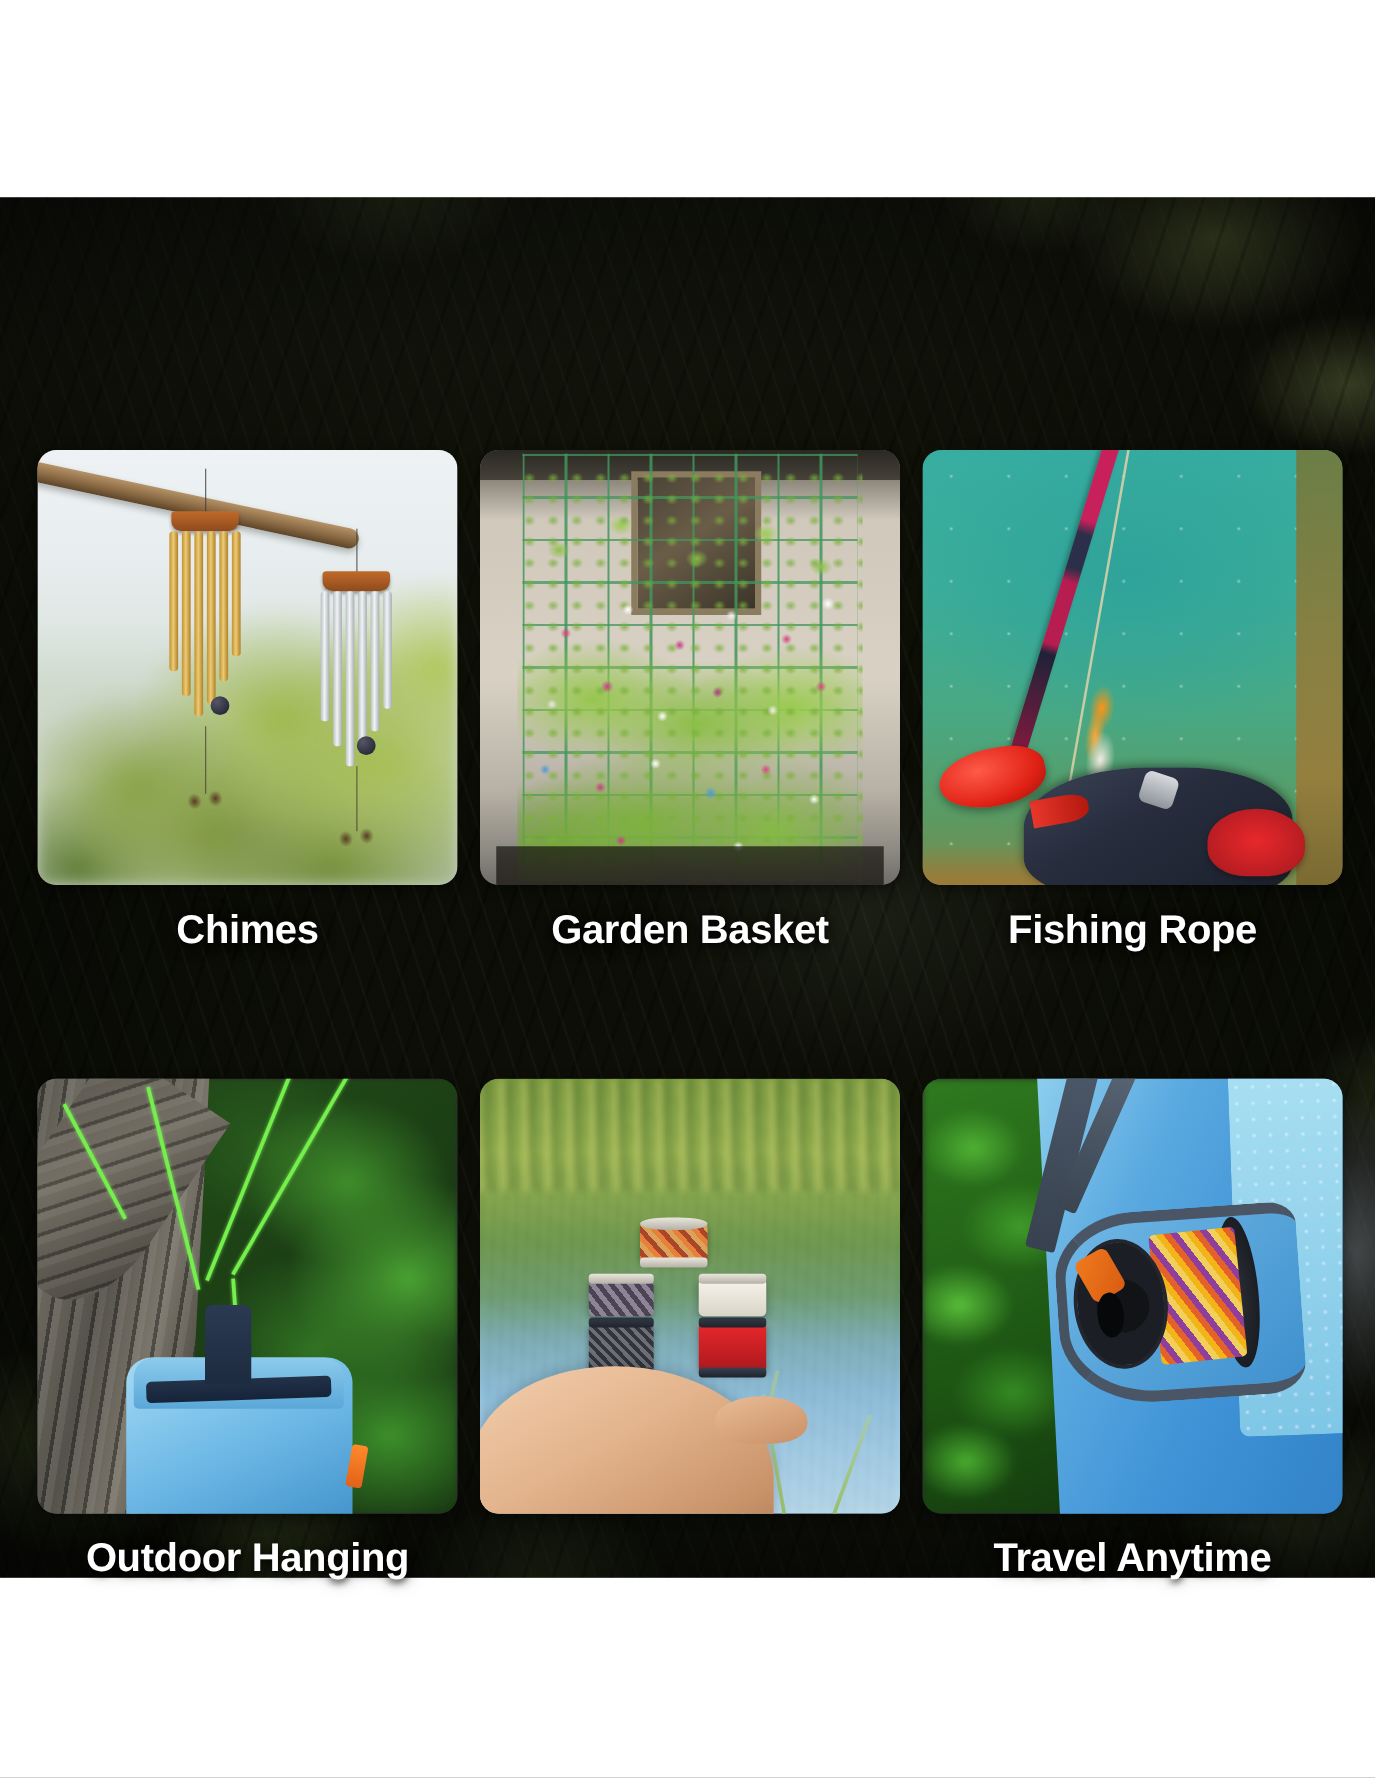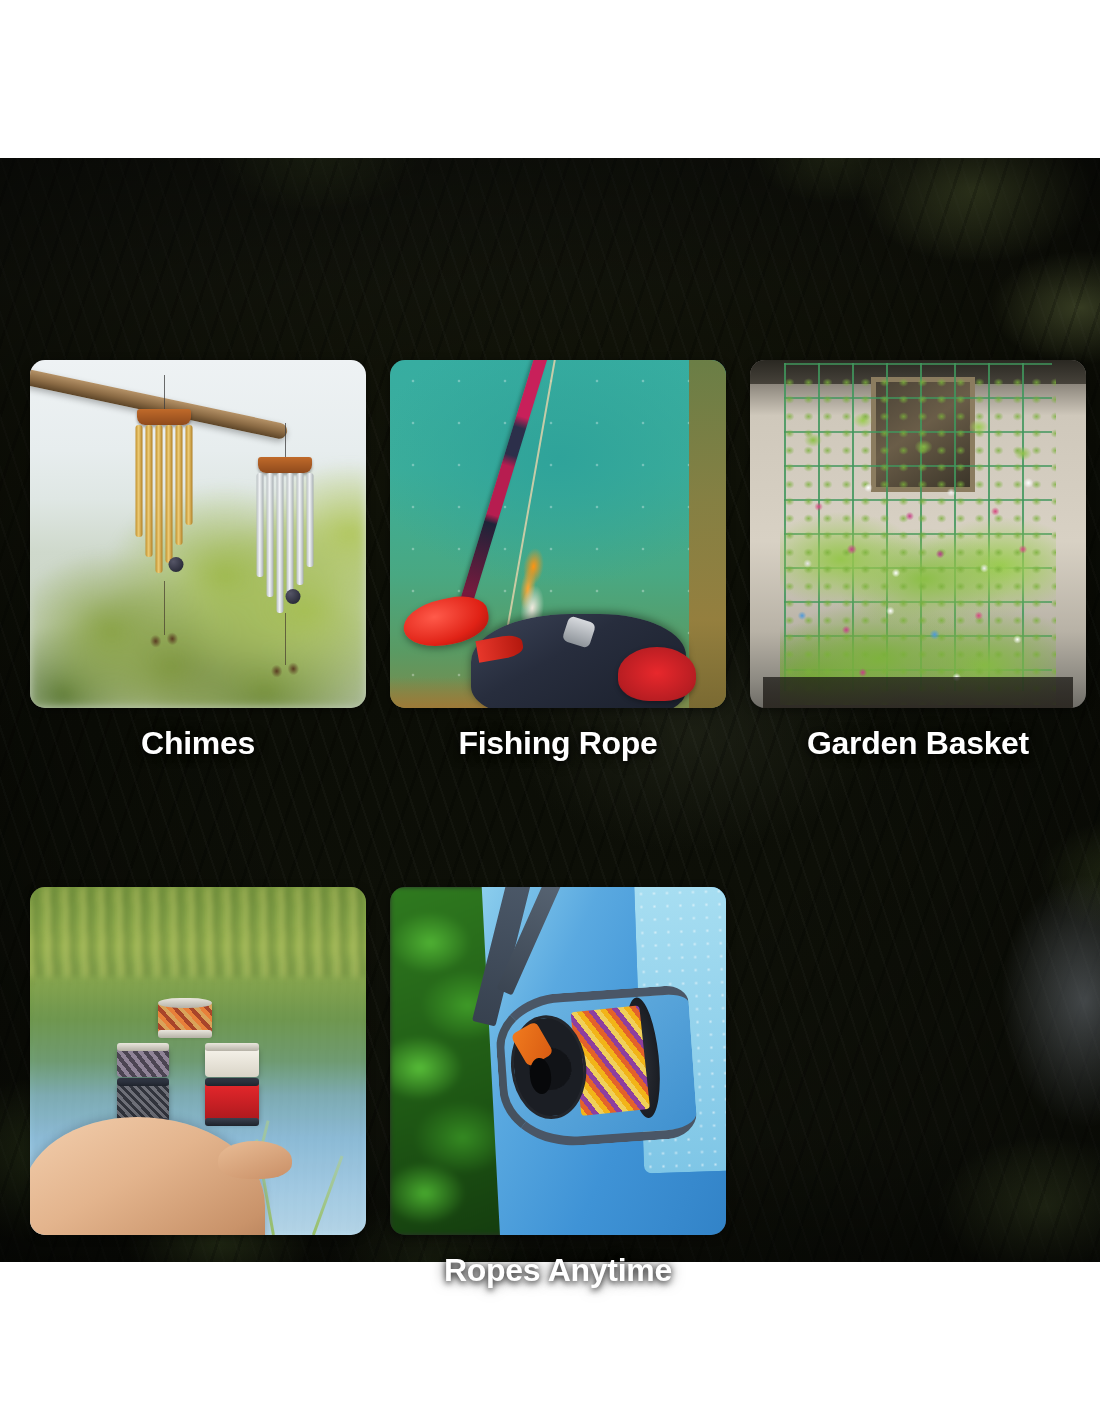--- a/index.html
+++ b/index.html
@@ -118,21 +118,20 @@
   .grid {
     position: absolute;
     left: 30px;
     top: 360px;
     width: 1040px;
     z-index: 5;
     display: grid;
     grid-template-columns: repeat(3, 336px);
     column-gap: 18px;
     row-gap: 0px;
-    gap: 24px;
   }
   .cell { width: 336px; }
   .cell.row2 { margin-top: 97px; }
 
   .photo {
     position: relative;
     width: 336px;
     height: 348px;
     border-radius: 15px;
     overflow: hidden;
@@ -628,51 +627,71 @@
           </div>
           <div class="bead" style="top:132px; margin-left:8px;"></div>
           <div class="droplink" style="top:156px; height:52px;"></div>
           <div class="fly" style="top:204px;"></div>
         </div>
       </div>
       <div class="caption">Chimes</div>
     </div>
 
     <div class="cell">
+      <div class="photo p-garden">
+        <div class="layer wall"></div>
+        <div class="eave"></div>
+        <div class="window"></div>
+        <div class="mesh"></div>
+        <div class="vines"></div>
+        <div class="leafdots"></div>
+        <div class="blooms"></div>
+        <div class="pots"></div>
+      </div>
+      <div class="caption">Garden Basket</div>
+    </div>
+
+    <div class="cell">
       <div class="photo p-fishing">
         <div class="layer water"></div>
         <div class="layer sparkle"></div>
         <div class="bank"></div>
         <div class="shore"></div>
         <div class="line"></div>
         <div class="rod"></div>
         <div class="lure"></div>
         <div class="reel"></div>
         <div class="spool"></div>
         <div class="knobstem"></div>
         <div class="knob"></div>
         <div class="guide"></div>
       </div>
       <div class="caption">Fishing Rope</div>
     </div>
 
-    <div class="cell">
-      <div class="photo p-garden">
-        <div class="layer wall"></div>
-        <div class="eave"></div>
-        <div class="window"></div>
-        <div class="mesh"></div>
-        <div class="vines"></div>
-        <div class="leafdots"></div>
-        <div class="blooms"></div>
-        <div class="pots"></div>
+    <div class="cell row2">
+      <div class="photo p-hang">
+        <div class="layer foliage"></div>
+        <div class="trunk"></div>
+        <div class="limb"></div>
+
+        <div class="cord" style="left:6%; top:6%;  width:2.5px; height:30%; transform:rotate(-28deg); transform-origin:top left;"></div>
+        <div class="cord" style="left:26%; top:2%; width:2.5px; height:48%; transform:rotate(-14deg); transform-origin:top left;"></div>
+        <div class="cord" style="left:60%; top:-2%; width:2.5px; height:52%; transform:rotate(22deg); transform-origin:top left;"></div>
+        <div class="cord" style="left:74%; top:-2%; width:2.5px; height:54%; transform:rotate(30deg); transform-origin:top left;"></div>
+        <div class="cord" style="left:46%; top:46%; width:2.5px; height:26%; transform:rotate(-4deg); transform-origin:top left;"></div>
+
+        <div class="pack-body"></div>
+        <div class="pack-lid"></div>
+        <div class="pack-strap2"></div>
+        <div class="pack-strap"></div>
+        <div class="zip"></div>
       </div>
-      <div class="caption">Garden Basket</div>
+      <div class="caption">Outdoor Hanging</div>
     </div>
-
 
     <div class="cell row2">
       <div class="photo p-ropes">
         <div class="layer pond"></div>
         <div class="layer reflect"></div>
         <div class="reeds-top"></div>
 
         <div class="reed" style="left:62%; bottom:0; height:34%; transform:rotate(14deg);"></div>
         <div class="reed" style="left:72%; bottom:0; height:28%; transform:rotate(-10deg);"></div>
         <div class="reed" style="left:84%; bottom:0; height:24%; transform:rotate(20deg);"></div>
@@ -714,17 +733,17 @@
         <div class="pocket"></div>
         <div class="cordspool">
           <div class="darkflange"></div>
           <div class="wind"></div>
           <div class="label">
             <div class="badge"></div>
             <div class="hole"></div>
           </div>
         </div>
       </div>
-      <div class="caption">Ropes Anytime</div>
+      <div class="caption">Travel Anytime</div>
     </div>
 
   </div>
 </div>
 
 </body></html>

